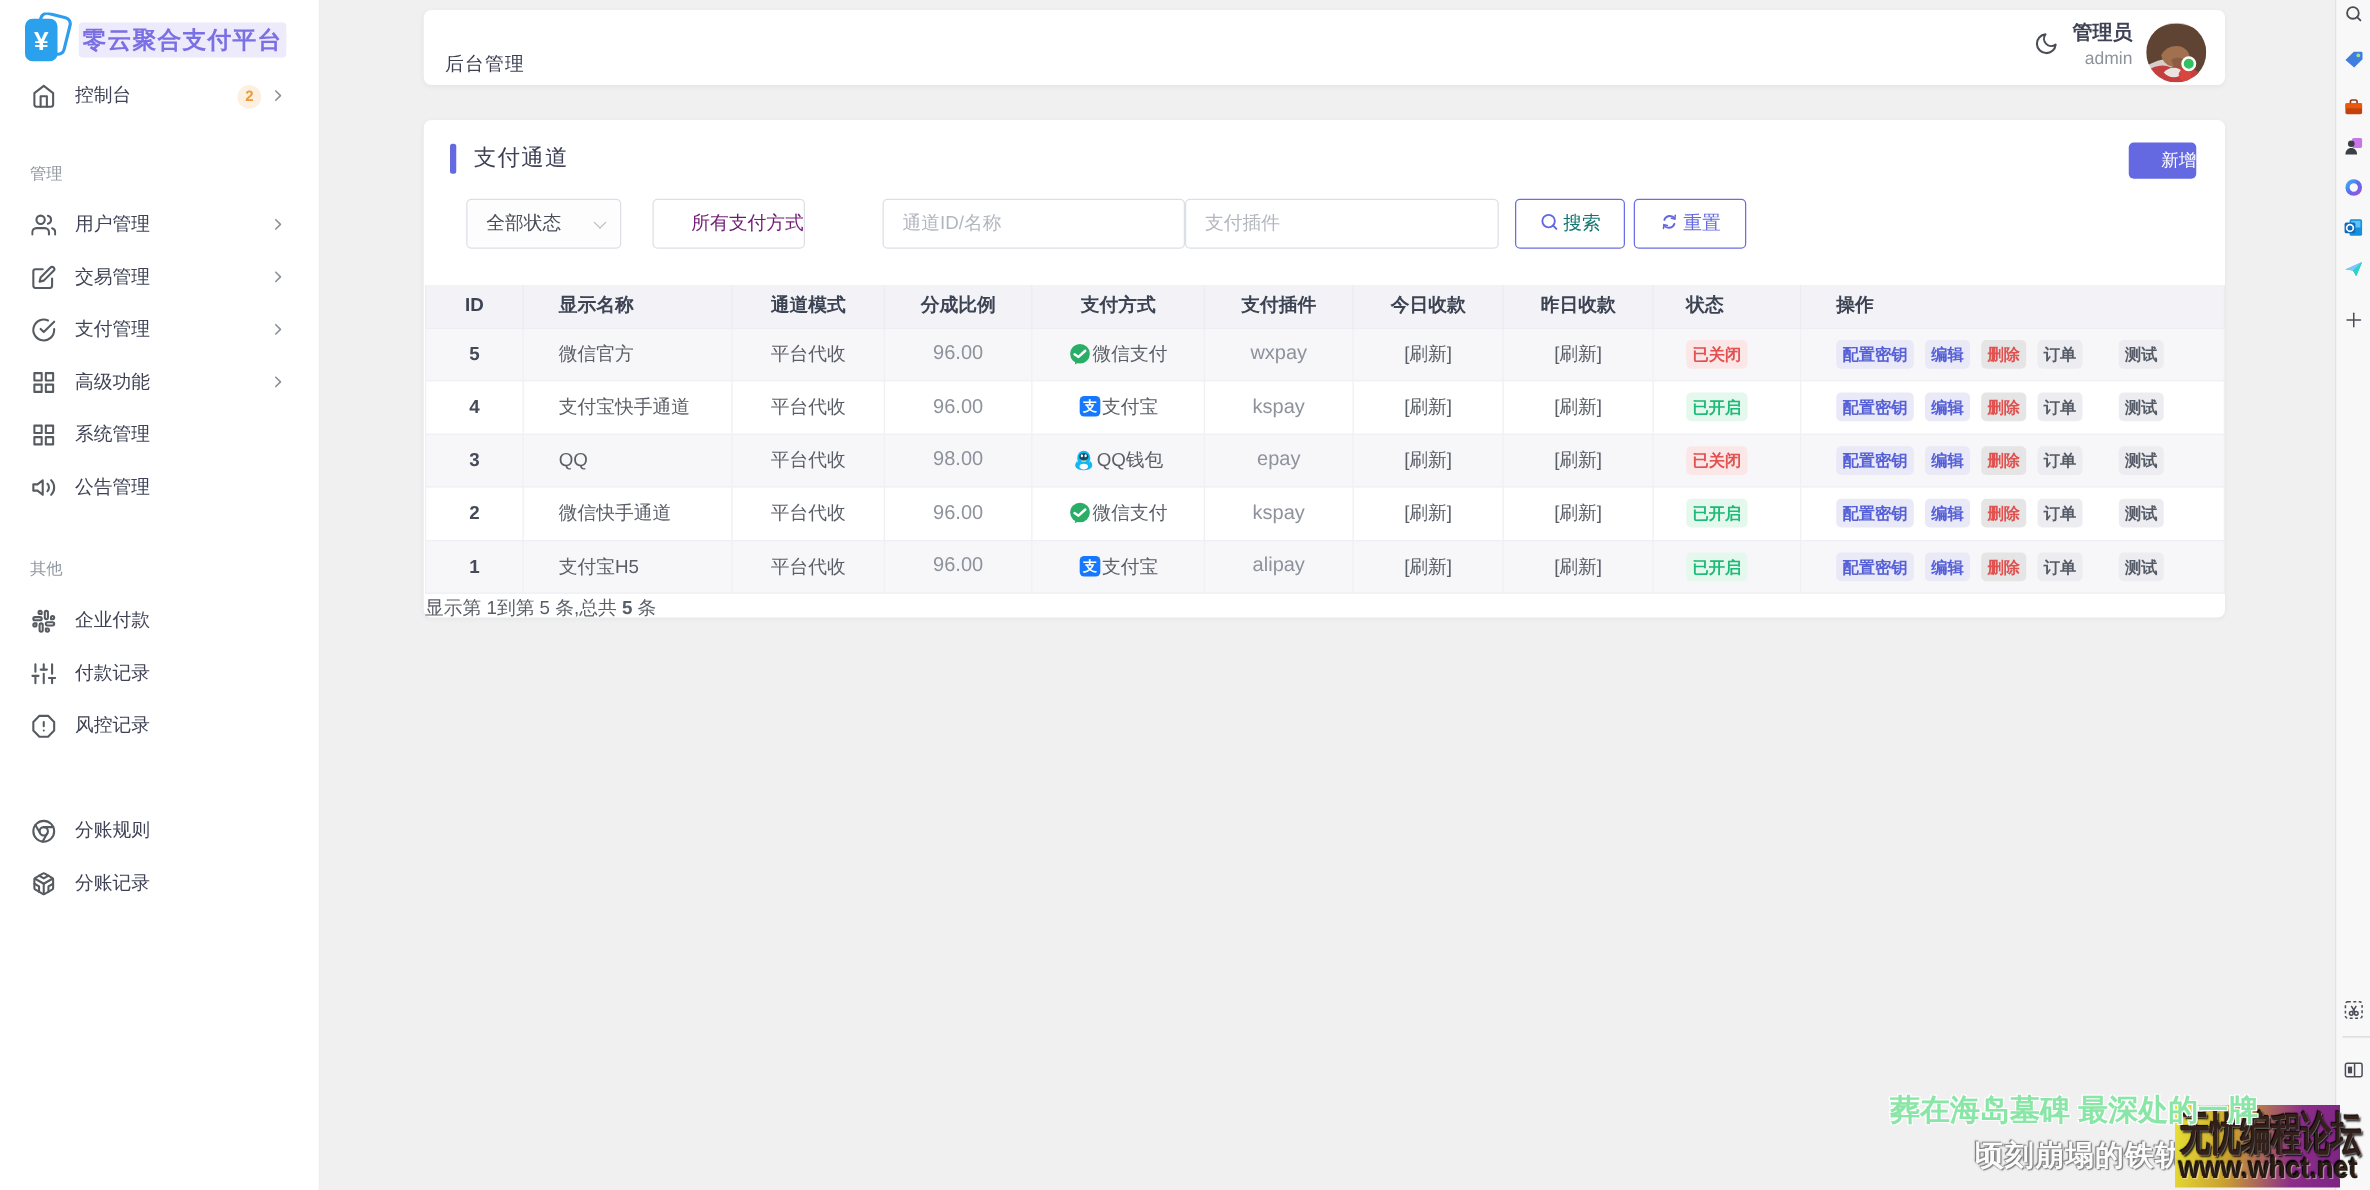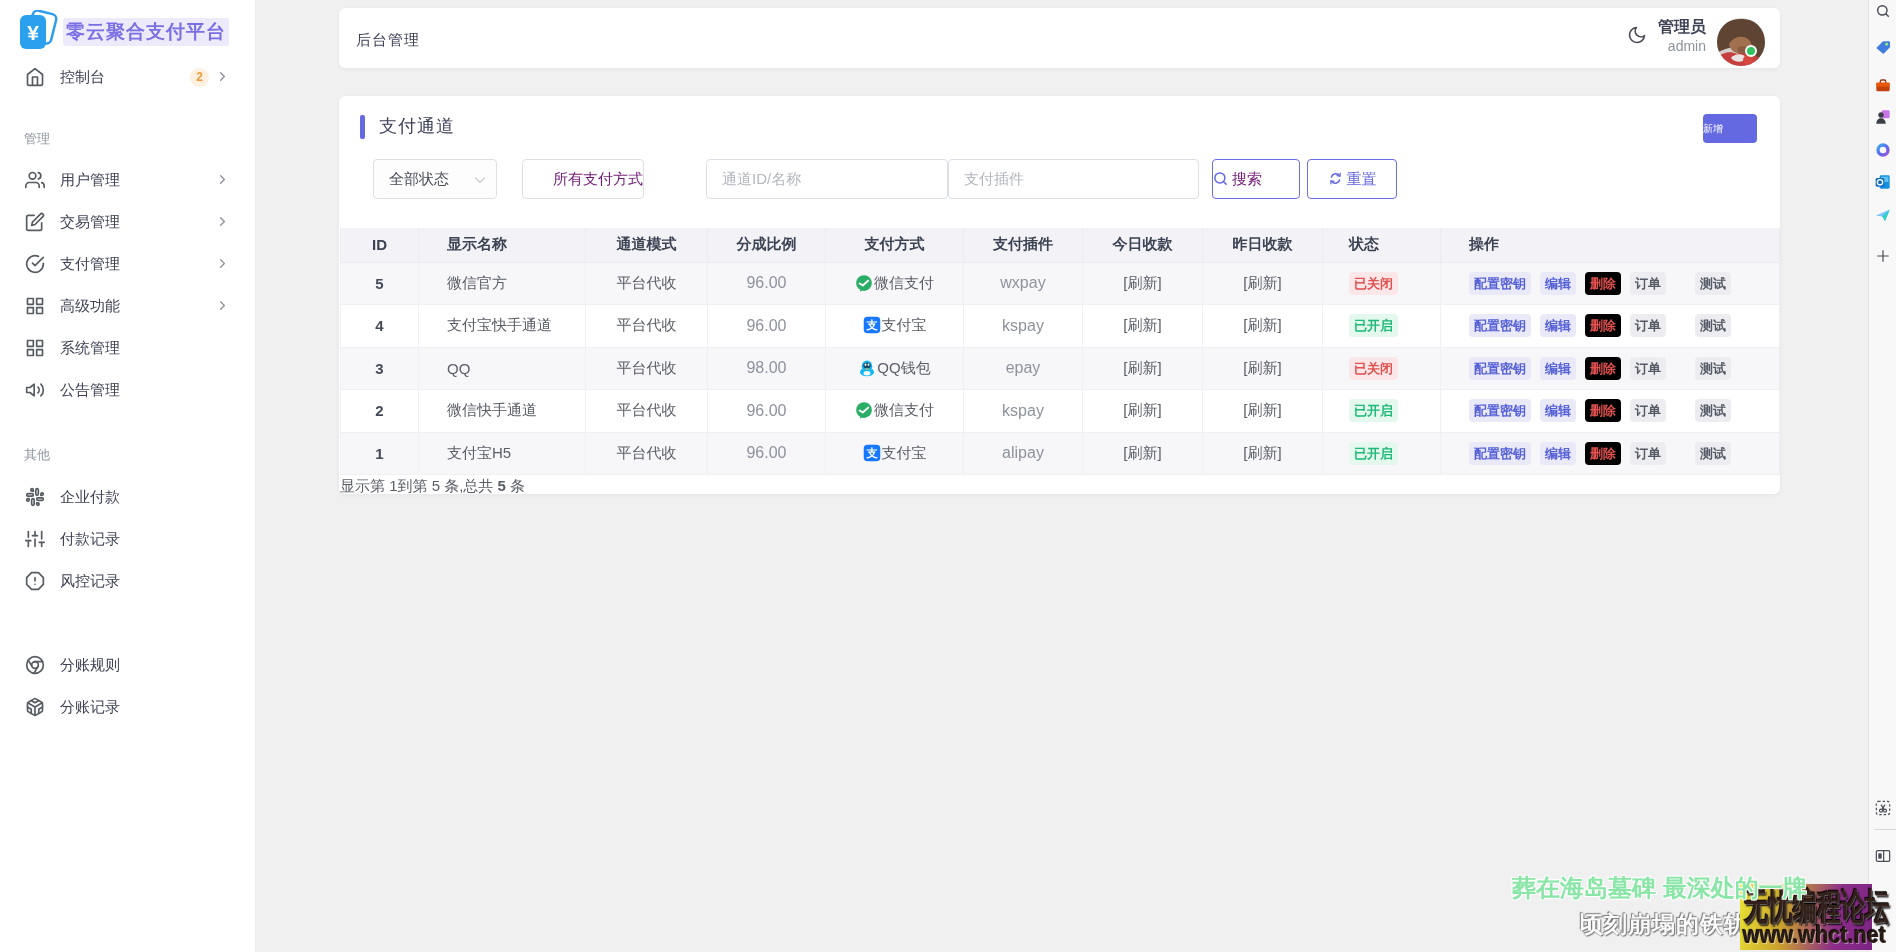--- a/index.html
+++ b/index.html
@@ -12,55 +12,55 @@
 .logo{position:absolute;left:18px;top:10px;width:40px;height:42px}
 .brand{position:absolute;left:63px;top:18px;font-family:"Liberation Serif",serif;font-weight:bold;font-size:19px;letter-spacing:1px;color:#7b6fe4;background:#eceafb;padding:1px 3px;border-radius:3px}
 .mi{position:absolute;left:0;width:256px;height:42px}
 .mi .mico{position:absolute;left:25px;top:11px}
 .mi .mtxt{position:absolute;left:60px;top:0;line-height:42px;font-size:15px;color:#3f4254}
 .mi .chev{position:absolute;right:26px;top:13px}
 .badge{position:absolute;left:190px;top:12px;width:19px;height:19px;border-radius:50%;background:#fdf0e1;color:#ec9a3c;font-size:12px;font-weight:bold;text-align:center;line-height:19px}
 .slabel{position:absolute;left:24px;font-size:13px;color:#8f969e}
 
 .topbar{position:absolute;left:339px;top:8px;width:1441px;height:60px;background:#fff;border-radius:6px;box-shadow:0 1px 4px rgba(30,30,60,.05)}
-.topbar .ttl{position:absolute;left:17px;top:4px;line-height:56px;font-size:15px;color:#3c3f54;letter-spacing:1px}
+.topbar .ttl{position:absolute;left:17px;top:16px;line-height:56px;font-size:15px;color:#3c3f54;letter-spacing:1px}
 .moon{position:absolute;left:1288px;top:17px}
 .uinfo{position:absolute;right:74px;top:9px;text-align:right}
 .uinfo .n{font-size:16px;font-weight:bold;color:#3f4254;line-height:20px}
 .uinfo .r{font-size:14px;color:#8d939c;line-height:18px}
 .avatar{position:absolute;right:15px;top:10px;width:48px;height:48px;border-radius:50%;overflow:hidden}
 .avdot{position:absolute;right:23px;top:37px;width:12px;height:12px;border-radius:50%;background:#2fc25f;border:2px solid #fff}
 
 .card{position:absolute;left:339px;top:96px;width:1441px;height:398px;background:#fff;border-radius:6px;box-shadow:0 1px 4px rgba(30,30,60,.05)}
 .cmark{position:absolute;left:21px;top:19px;width:5px;height:24px;background:#6469e2;border-radius:2px}
 .cttl{position:absolute;left:40px;top:18px;font-size:18px;color:#3e4057;letter-spacing:1px}
-.btn-add{position:absolute;left:1364px;top:18px;width:54px;height:29px;background:#6469e2;border-radius:4px;color:#fff;font-size:10px;text-align:left;line-height:29px}
+.btn-add{position:absolute;left:1364px;top:18px;width:54px;height:29px;background:#6469e2;border-radius:4px;color:#fff;font-size:14px;text-align:right;line-height:29px}
 .frow{position:absolute;top:63px;left:0;height:30px;width:100%}
 .fc{position:absolute;top:0;height:40px;border:1px solid #dcdfe6;border-radius:4px;background:#fff;font-size:15px}
 .fsel{left:34px;width:124px;color:#4a4e58;line-height:38px;padding-left:15px;background:#fdfdfd}
 .fsel .car{position:absolute;right:12px;top:16px;width:8px;height:8px;border-right:1.5px solid #b6bac2;border-bottom:1.5px solid #b6bac2;transform:rotate(45deg) scale(.9);margin-top:-2px}
 .fbtn1{left:183px;width:122px;color:#701a75;text-align:right;line-height:38px}
 .fin1{left:367px;width:242px;color:#b2b6be;line-height:38px;padding-left:15px}
 .fin2{left:609px;width:251px;color:#b2b6be;line-height:38px;padding-left:15px}
-.fsearch{left:873px;width:88px;border-color:#6b6ee2;color:#701a75;line-height:38px;}
+.fsearch{left:873px;width:88px;border-color:#6b6ee2;color:#0f766e;line-height:38px;text-align:center}
 .freset{left:968px;width:90px;border-color:#6b6ee2;color:#6468e0;line-height:38px;text-align:center}
 .fsearch svg,.freset svg{vertical-align:-2px;margin-right:4px}
 
 .tbl{position:absolute;left:1px;top:132px;width:1439px;border-collapse:collapse;table-layout:fixed}
 .tbl th{height:34px;background:#f2f2f7;font-size:15px;color:#3c4353;font-weight:bold;border:1px solid #ebebf0;border-top:none}
 .tbl td{height:42.5px;font-size:15px;color:#5a5e66;border:1px solid #efeff4;text-align:center}
 .tbl tr.odd td{background:#f7f7fa}
 .tbl .lft{text-align:left;padding-left:28px}
 .tbl td.gray{color:#8d929c;font-size:16px}
 .tbl td.id{font-weight:bold;color:#454b59}
 .pill{display:inline-block;font-size:13px;font-weight:bold;border-radius:4px;padding:5px 5px;line-height:1}
 .p-close{color:#e0514f;background:#fbe7e7}
 .p-open{color:#1fb978;background:#e4f8ee}
 .p-key,.p-edit{color:#5560d6;background:#e9e9f8}
-.p-del{color:#e0514f;background:#000000}
+.p-del{color:#e0514f;background:#e5e5e5}
 .p-ord,.p-test{color:#555b66;background:#ededf1}
 .act{white-space:nowrap}
 .act .pill{margin-right:9px}
 .act .p-test{margin-right:0}
 .act .p-test{margin-left:20px}
 .payico{display:inline-block;vertical-align:-4px;margin-right:1px}
 .foot{position:absolute;left:1px;top:381px;font-size:15px;color:#5a5e66}
 
 .rail{position:absolute;right:0;top:0;width:28px;height:952px;background:#f8f8f8;border-left:1px solid #e2e2e2}
 .rail .ri{position:absolute;left:6px;width:16px;height:16px}

